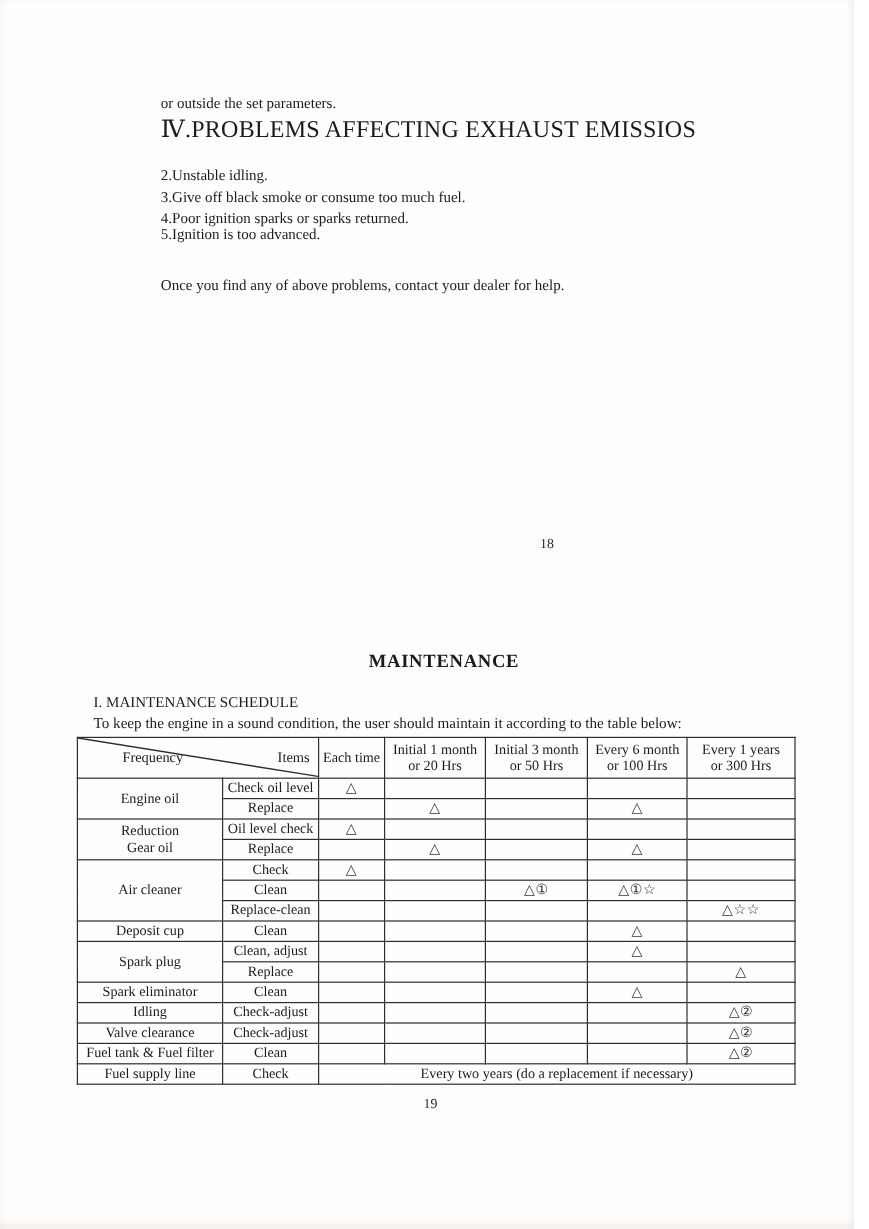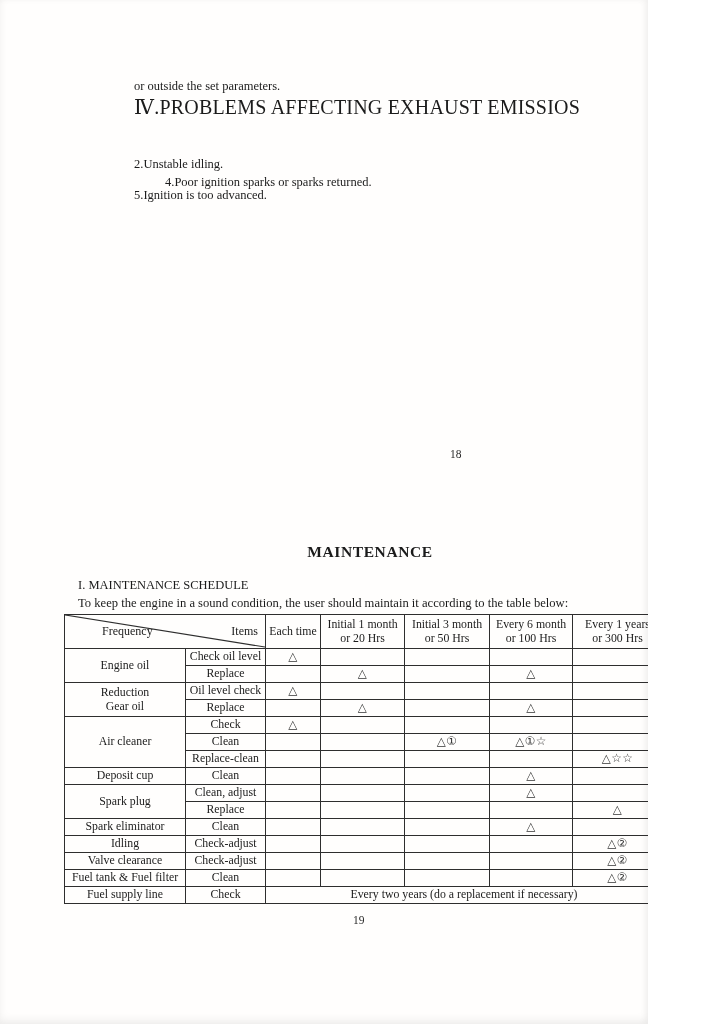--- a/index.html
+++ b/index.html
@@ -1,18 +1,18 @@
 <!DOCTYPE html>
 <html><head>
 <meta charset="utf-8">
 <style>
   html, body { margin: 0; padding: 0; background: #ffffff; }
   .page {
     position: relative;
-    width: 648px;
+    width: 712px;
     height: 1024px;
     background: #fffefd;
     color: #1b1b1b;
     font-family: "Liberation Serif", "DejaVu Serif", serif;
     overflow: hidden;
     box-shadow: inset 0 -4px 8px rgba(0,0,0,0.06), inset -3px 0 6px rgba(0,0,0,0.03);
   }
   .abs { position: absolute; }
   .body-text { font-size: 12.5px; line-height: 16px; white-space: nowrap; }
   .h-exhaust { font-size: 20px; letter-spacing: 0.2px; white-space: nowrap; }
@@ -55,24 +55,26 @@
 </style>
 </head>
 <body>
 
 <div class="page">
 
   <div class="abs body-text" style="left:134px; top:78px;">or outside the set parameters.</div>
 
   <div class="abs h-exhaust" style="left:134px; top:95px;">Ⅳ.PROBLEMS AFFECTING EXHAUST EMISSIOS</div>
 
-  <div class="abs body-text" style="left:134px; top:156px;">2.Unstable idling.</div>
-  <div class="abs body-text" style="left:134px; top:174px;margin-left:31px;">4.Poor ignition sparks or sparks returned.</div>
+  <div class="abs body-text" style="left:134px; top:138px;">2.Unstable idling.</div>
+  <div class="abs body-text" style="left:134px; top:156px;">3.Give off black smoke or consume too much fuel.</div>
+  <div class="abs body-text" style="left:134px; top:174px;">4.Poor ignition sparks or sparks returned.</div>
   <div class="abs body-text" style="left:134px; top:187px;">5.Ignition is too advanced.</div>
 
+  <div class="abs body-text" style="left:134px; top:230px;">Once you find any of above problems, contact your dealer for help.</div>
 
   <div class="abs page-num" style="left:410px; top:448px;margin-left:40px;">18</div>
 
   <div class="abs main-title" style="left:0; top:543px; width:740px; text-align:center;">MAINTENANCE</div>
 
   <div class="abs section-head" style="left:78px; top:578px;">I. MAINTENANCE SCHEDULE</div>
 
   <div class="abs intro-line" style="left:78px; top:596px;">To keep the engine in a sound condition, the user should maintain it according to the table below:</div>
 
   <div class="abs" style="left:64px; top:614px;">

